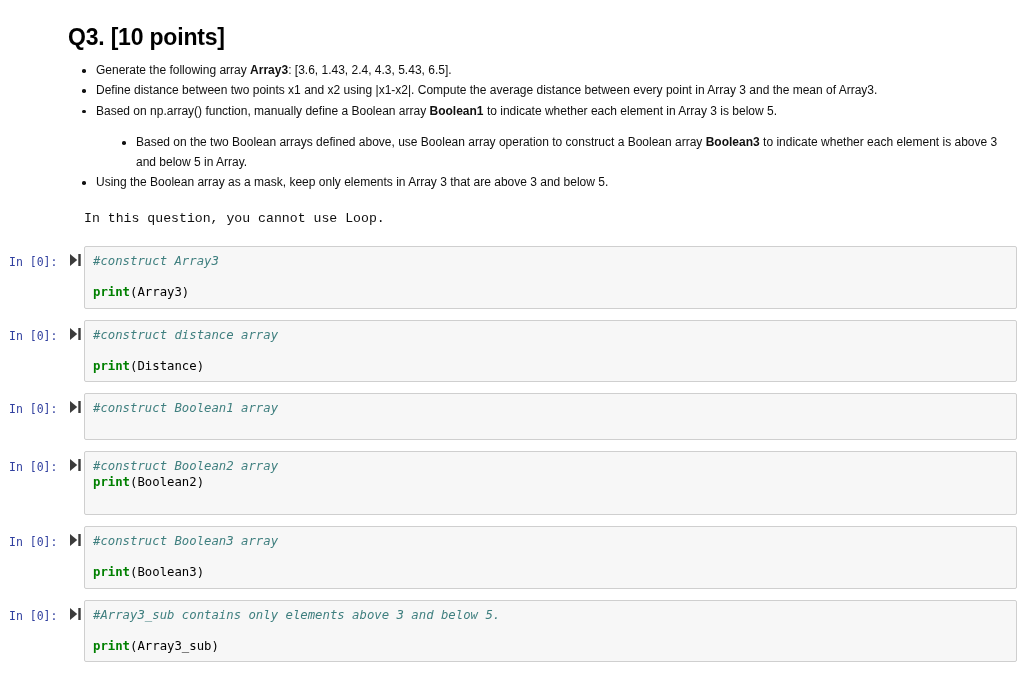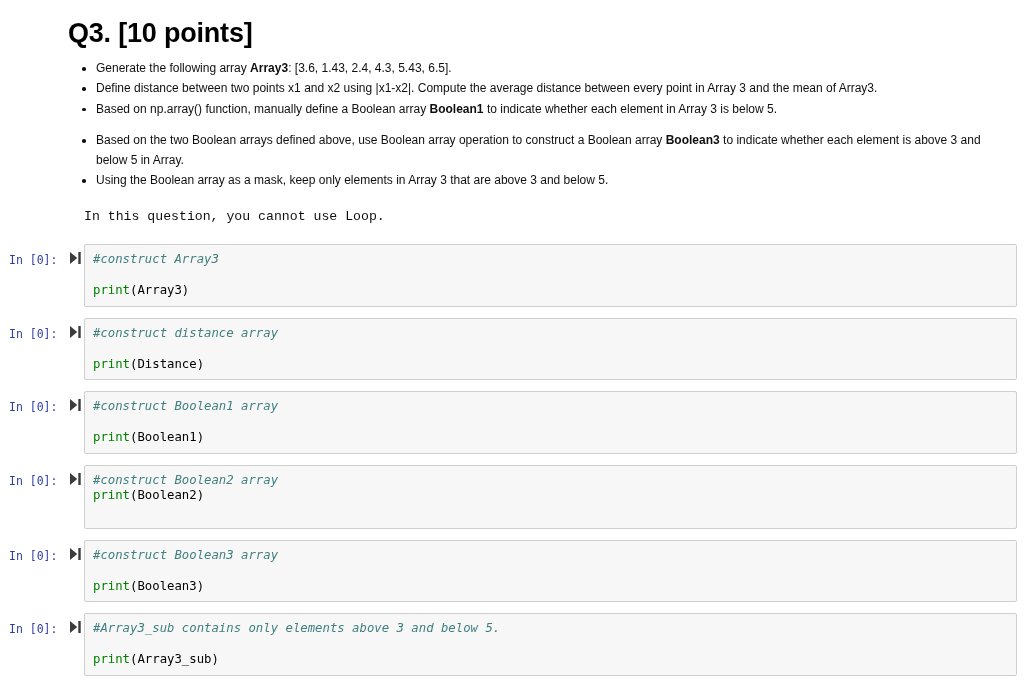--- a/index.html
+++ b/index.html
@@ -13,24 +13,24 @@
     font-family: "Liberation Sans", sans-serif;
     color: #000000;
     overflow: hidden;
   }
 
   
   .question-block {
     padding: 6px 10px 0 68px;
   }
   .page-title {
-    font-size: 27px;
+    font-size: 23px;
     font-weight: bold;
     letter-spacing: -0.2px;
-    margin: 12px 0 10px 0;
+    margin: 18px 0 10px 0;
     color: #000;
   }
   .bullet-list {
     margin: 0;
     padding: 0 0 0 28px;
     list-style: none;
   }
   .bullet-list li {
     position: relative;
     font-size: 12px;
@@ -44,20 +44,21 @@
     position: absolute;
     left: -14px;
     top: 8px;
     width: 3.5px;
     height: 3.5px;
     border-radius: 50%;
     background: #111;
   }
   .bullet-list li.spaced-above {
     margin-top: 12px;
+    margin-left: 40px;
   }
   .bullet-list li b {
     font-weight: bold;
   }
   .note-line {
     font-size: 13.2px;
     line-height: 19px;
     margin: 16px 0 0 16px;
     color: #0f0f0f;
     font-family: Liberation Mono, monospace;
@@ -105,21 +106,21 @@
     padding: 7px 0 7px 8px;
     box-sizing: border-box;
     font-family: "DejaVu Sans Mono", monospace;
     font-size: 12.3px;
     line-height: 15.5px;
     white-space: pre;
     overflow: hidden;
   }
   .code-line { display: block; min-height: 15.5px; }
   .tok-comment { color: #3f7f7f; font-style: italic; }
-  .tok-keyword { color: #008000; font-weight: normal; }
+  .tok-keyword { color: #008000; font-weight: bold; }
   .tok-plain   { color: #000000; }
   .spacer-line { display: block; height: 15.5px; }
   .spacer-line.tall { height: 17px; }
 </style>
 </head>
 <body>
 
 <div class="question-block">
   <div class="page-title">Q3. [10 points]</div>
   <ul class="bullet-list">
@@ -154,21 +155,21 @@
       <div class="cell-input"><span class="code-line tok-comment">#construct distance array</span><span class="spacer-line"></span><span class="code-line"><span class="tok-keyword">print</span><span class="tok-plain">(Distance)</span></span></div>
     </div>
     <div class="cell-row">
       <div class="prompt">In [0]:</div>
       <div class="run-icon">
         <svg width="11" height="12" viewBox="0 0 11 12" aria-hidden="true">
           <path d="M0 0 L7.2 6 L0 12 Z" fill="currentColor"></path>
           <rect x="8.3" y="0" width="2.4" height="12" fill="currentColor"></rect>
         </svg>
       </div>
-      <div class="cell-input"><span class="code-line tok-comment">#construct Boolean1 array</span><span class="spacer-line"></span><span class="code-line"><span class="tok-keyword">print</span><span class="tok-plain">(Boolean1)</span></span></div>
+      <div class="cell-input"><span class="code-line tok-comment">#construct Boolean1 array</span><span class="spacer-line"></span></div>
     </div>
     <div class="cell-row">
       <div class="prompt">In [0]:</div>
       <div class="run-icon">
         <svg width="11" height="12" viewBox="0 0 11 12" aria-hidden="true">
           <path d="M0 0 L7.2 6 L0 12 Z" fill="currentColor"></path>
           <rect x="8.3" y="0" width="2.4" height="12" fill="currentColor"></rect>
         </svg>
       </div>
       <div class="cell-input"><span class="code-line tok-comment">#construct Boolean2 array</span><span class="code-line"><span class="tok-keyword">print</span><span class="tok-plain">(Boolean2)</span></span><span class="spacer-line tall"></span></div>

